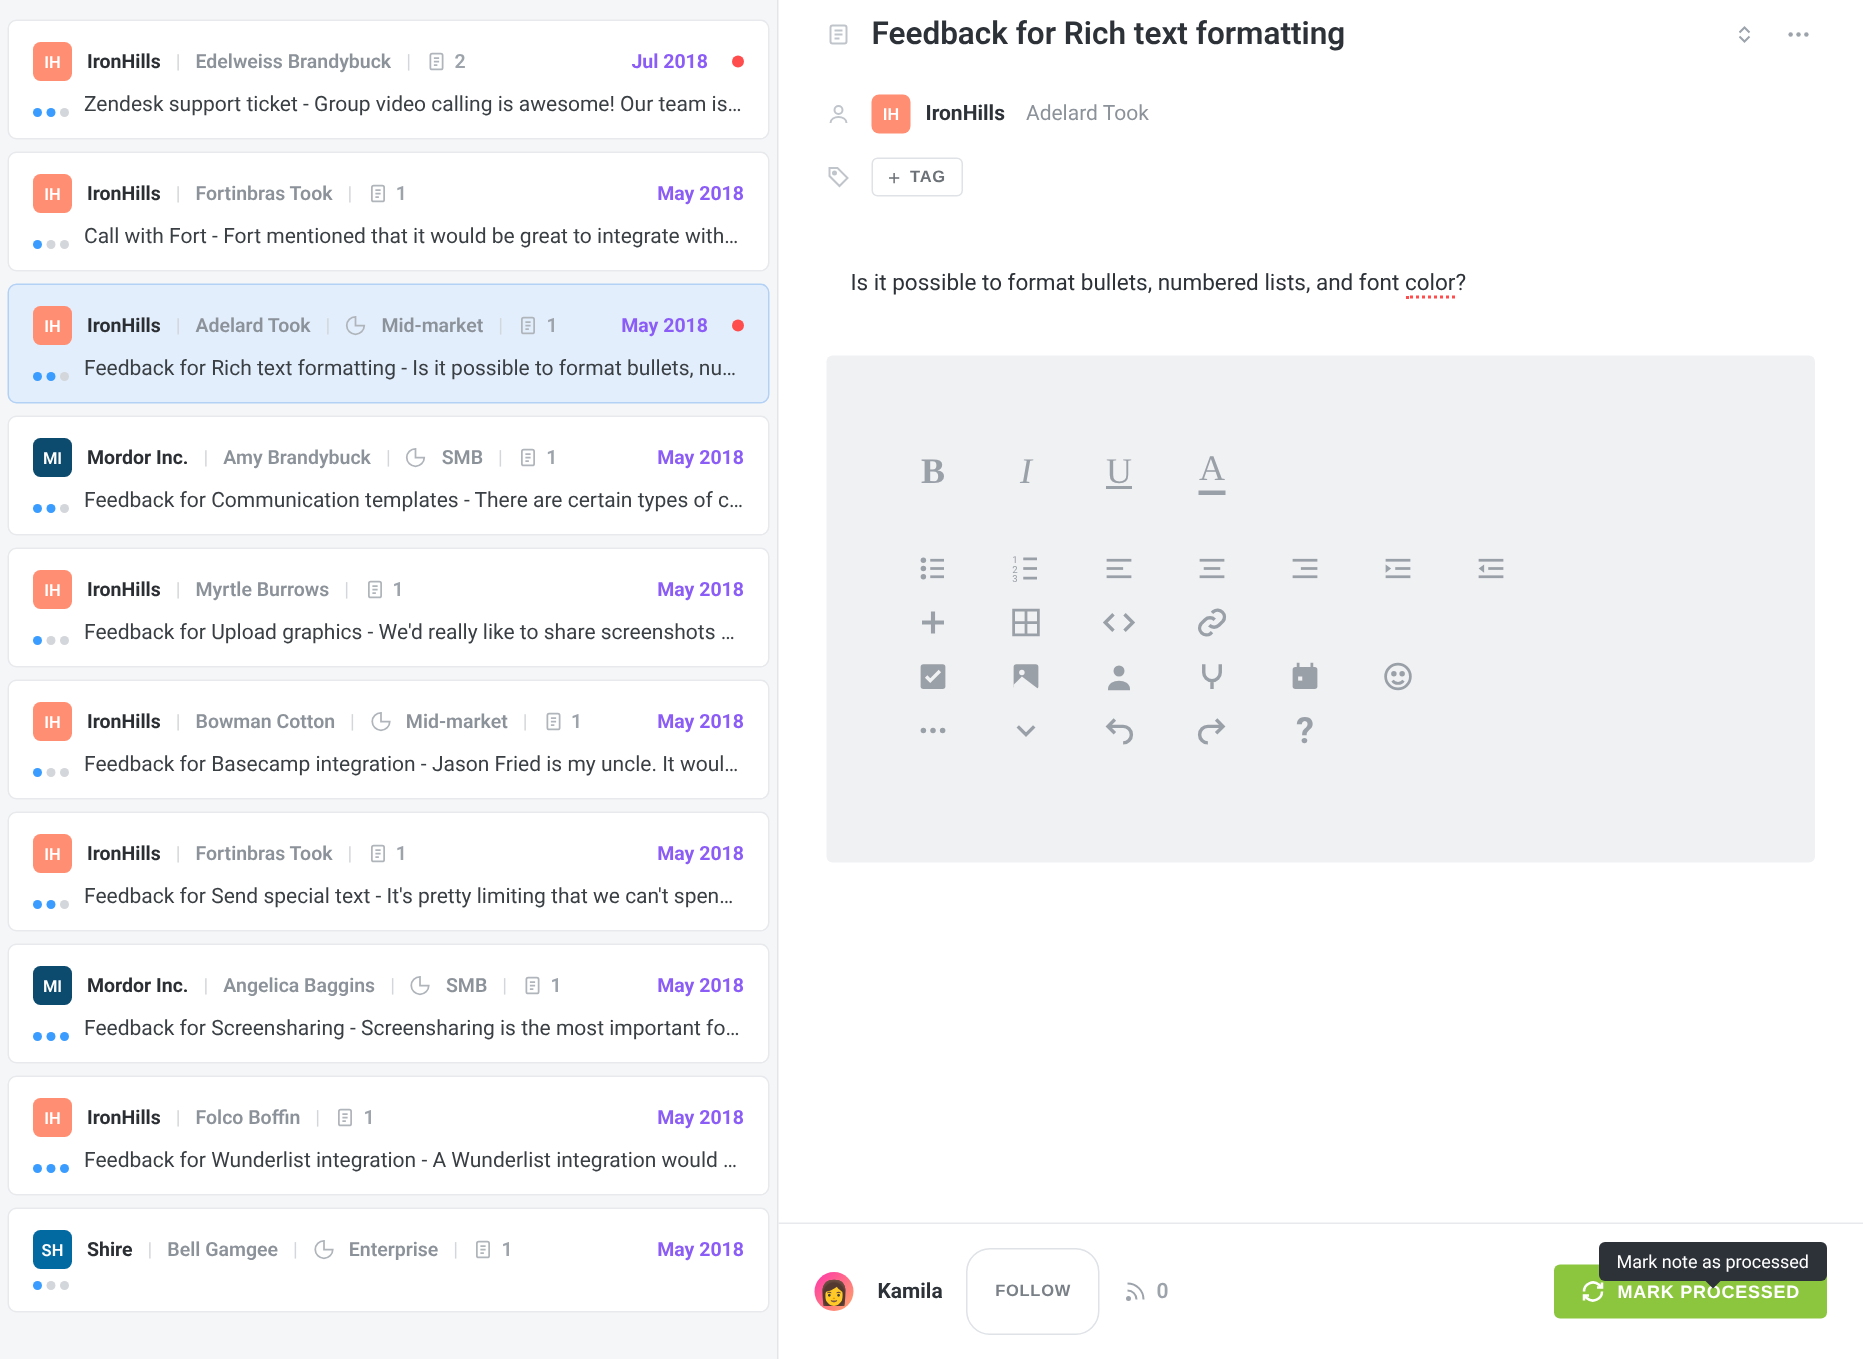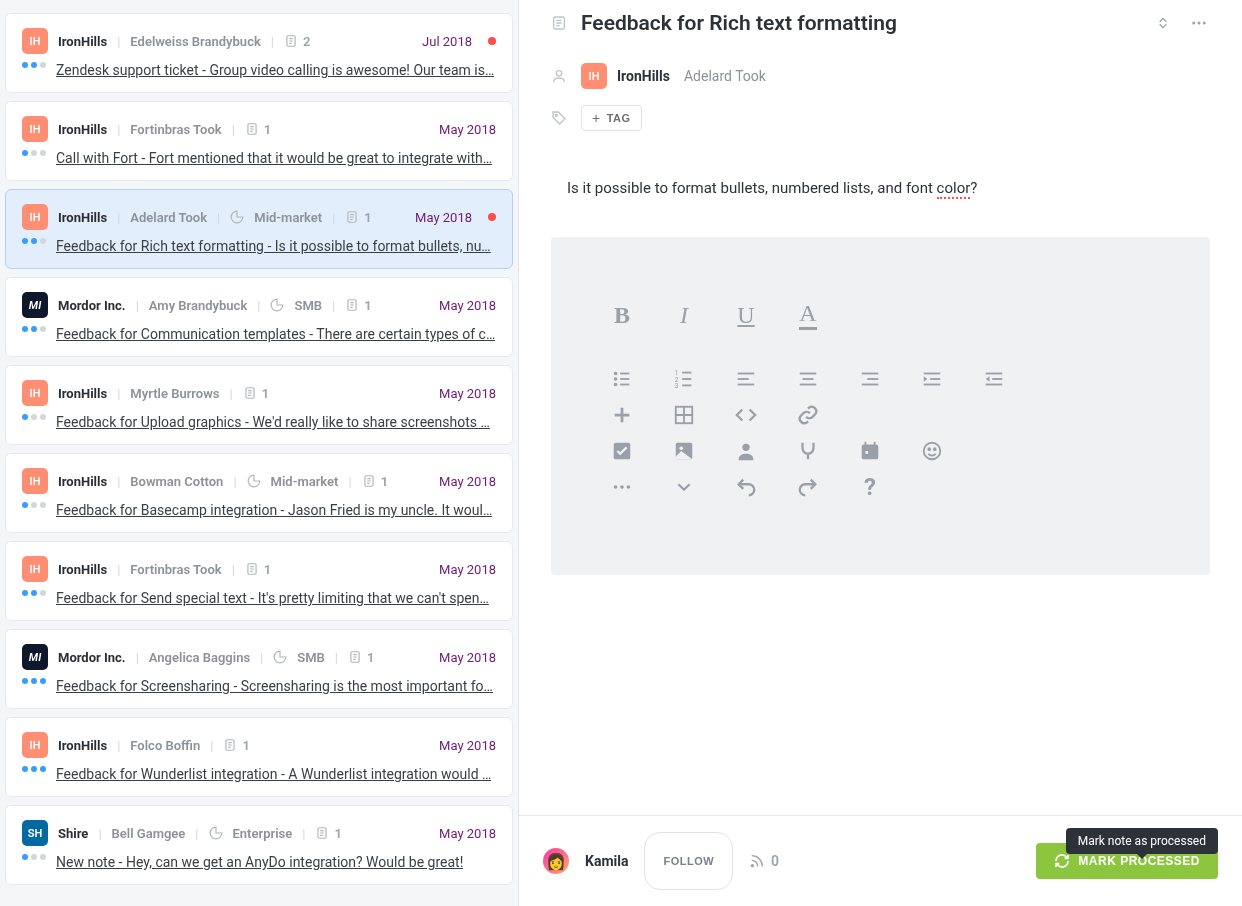--- a/index.html
+++ b/index.html
@@ -4,30 +4,30 @@
 <style>
 * { box-sizing: border-box; margin: 0; padding: 0; }
 body { font-family: -apple-system, BlinkMacSystemFont, "Segoe UI", Roboto, sans-serif; background: #f5f6f8; width: 1242px; height: 906px; overflow: hidden; display: flex; }
 .left-col { width: 518px; height: 100%; overflow-y: auto; padding: 5px 5px 5px 5px; }
 .right-col { flex: 1; height: 100%; background: #fff; border-left: 1px solid #e3e5e8; position: relative; display: flex; flex-direction: column; }
 .card { background: #fff; border: 1px solid #e7e9ec; border-radius: 6px; margin: 8px 0; padding: 14px 16px; cursor: pointer; }
 .card.selected { background: #e3eefc; border-color: #b3d1f5; }
 .card-head { display: flex; align-items: center; gap: 10px; margin-bottom: 8px; font-size: 13px; }
 .avatar { width: 26px; height: 26px; border-radius: 5px; display: flex; align-items: center; justify-content: center; font-size: 11px; font-weight: 600; color: #fff; flex-shrink: 0; }
 .av-ih { background: #ff8e72; }
-.av-mi { background: #0f172a; font-style: italic; }
+.av-mi { background: #0c4a6e; }
 .av-sh { background: #0369a1; }
 .company { font-weight: 700; color: #2b2f33; }
 .divider { color: #d3d6da; }
 .person { color: #8c9299; font-weight: 600; }
 .segment { color: #8c9299; font-weight: 600; }
 .doc-count { color: #9ca3ab; font-weight: 600; display: flex; align-items: center; gap: 5px; }
-.date { color: #701a75; font-weight: 400; margin-left: auto; }
+.date { color: #8b5cf6; font-weight: 700; margin-left: auto; }
 .red-dot { width: 8px; height: 8px; background: #ff4d4d; border-radius: 50%; margin-left: 6px; }
-.card-body { display: flex; align-items: flex-start; gap: 10px; font-size: 14px; color: #3a3f44; text-decoration: underline; }
+.card-body { display: flex; align-items: flex-end; gap: 10px; font-size: 14px; color: #3a3f44; }
 .dots { display: flex; gap: 3px; flex-shrink: 0; }
 .dots span { width: 6px; height: 6px; border-radius: 50%; }
 .d-blue { background: #3a9cff; }
 .d-grey { background: #d3d6da; }
 .snippet { white-space: nowrap; overflow: hidden; text-overflow: ellipsis; }
 .doc-icon { width: 14px; height: 14px; fill: none; stroke: #b0b5bb; stroke-width: 2; }
 .seg-icon { width: 14px; height: 14px; fill: none; stroke: #b0b5bb; stroke-width: 2; }
 
 .detail-head { padding: 11px 32px 0 32px; }
 .title-row { display: flex; align-items: center; gap: 14px; margin-bottom: 28px; }
@@ -314,21 +314,20 @@
           </svg>1</span>
       <span class="date">May 2018</span>
 
     </div>
     <div class="card-body">
       <span class="dots">
           <span class="d-blue"></span>
           <span class="d-grey"></span>
           <span class="d-grey"></span>
         </span>
-      <span class="snippet">New note - Hey, can we get an AnyDo integration? Would be great!</span>
     </div>
     </div>
   </div>
 
 <div class="right-col">
   <div class="detail-head">
     <div class="title-row">
       <svg class="meta-icon" viewBox="0 0 24 24" fill="none" stroke="currentColor" stroke-width="2">
           <rect x="4" y="3" width="16" height="18" rx="2"></rect>
           <path d="M8 8h8M8 12h8M8 16h5"></path>

